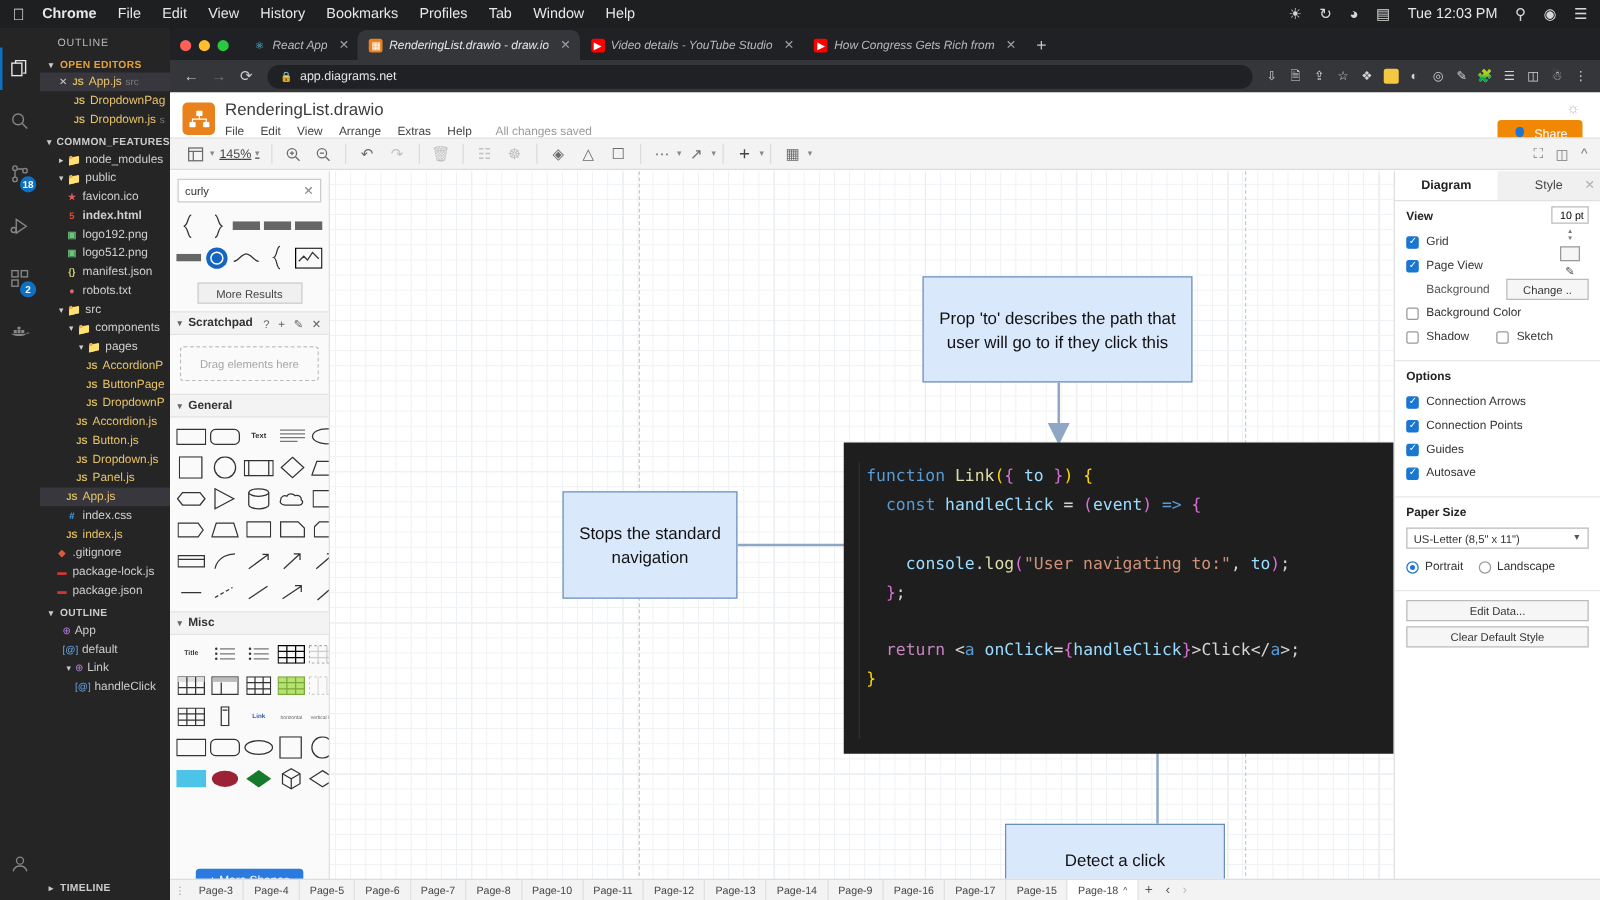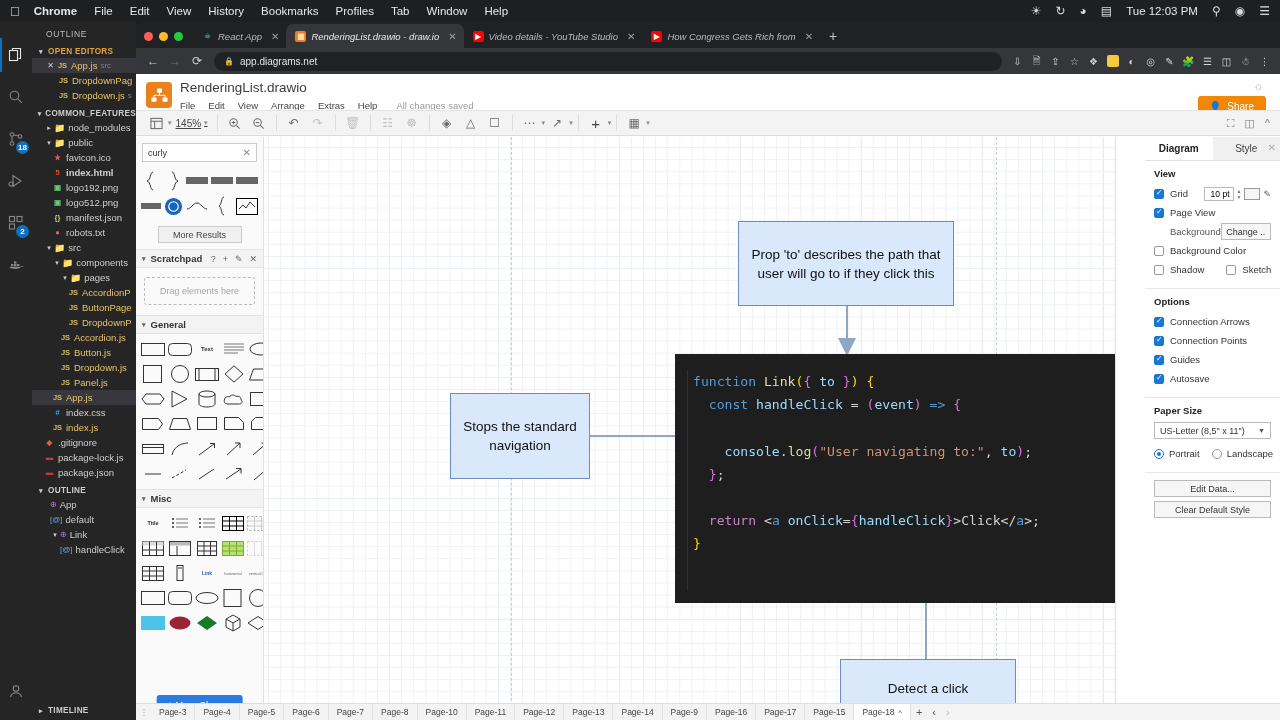--- a/index.html
+++ b/index.html
@@ -161,38 +161,38 @@
   .kw { color: #569cd6; }   .fn { color: #dcdcaa; }
   .id { color: #9cdcfe; }   .pun { color: #d4d4d4; }
   .br1 { color: #ffd700; }  .br2 { color: #da70d6; }
   .br3 { color: #179fff; }  .str { color: #ce9178; }
   .tag { color: #569cd6; }  .attr { color: #9cdcfe; }
   .ctrl { color: #c586c0; } .plain { color: #d4d4d4; }
 
   .arrow { position: absolute; }
 
   
-  #fmt { width: 165px; background: #fff; border-left: 1px solid #e0e0e0; position: relative; font-size: 9.5px; color: #333; padding-left: 29px; }
+  #fmt { width: 165px; background: #fff; border-left: 1px solid #e0e0e0; position: relative; font-size: 9.5px; color: #333; }
   #fmt-tabs { height: 24px; display: flex; border-bottom: 1px solid #e0e0e0; position: relative; }
   #fmt-tabs .ft { flex: 1; display: flex; align-items: center; justify-content: center; font-size: 10px; }
   #fmt-tabs .ft.active { background: #fff; font-weight: bold; color: #222; }
   #fmt-tabs .ft.inactive { background: #f0f0f0; color: #444; }
   #fmt-tabs .fclose { position: absolute; right: 4px; top: 5px; font-size: 10px; color: #b0b0b0; }
   .fsec { padding: 7px 9px 8px; border-bottom: 1px solid #e8e8e8; }
   .fsec h4 { font-size: 9.5px; font-weight: bold; margin-bottom: 6px; color: #222; }
   .frow { display: flex; align-items: center; height: 17px; margin-bottom: 2px; }
   .cb { width: 10px; height: 10px; border: 1px solid #999; border-radius: 2px; background: #fff;
         margin-right: 6px; display: inline-block; position: relative; flex: 0 0 10px; }
   .cb.on { background: #1976d2; border-color: #1976d2; }
   .cb.on::after { content: "✓"; color: #fff; font-size: 8px; position: absolute; left: 1px; top: -2px; }
   .rb { width: 10px; height: 10px; border: 1px solid #999; border-radius: 50%; background: #fff;
         margin-right: 5px; display: inline-block; position: relative; flex: 0 0 10px; }
   .rb.on { border-color: #1976d2; }
   .rb.on::after { content: ""; position: absolute; left: 2px; top: 2px; width: 4px; height: 4px; border-radius: 50%; background: #1976d2; }
-  .gridsz { margin-left: auto; display: flex; align-items: center; gap: 3px; }
+  .gridsz { margin-left: auto; display: flex; align-items: center; gap: 3px; flex-direction: column; }
   .gridsz input { width: 30px; height: 14px; font-size: 8.5px; border: 1px solid #bbb; text-align: right;
                   padding-right: 3px; font-family: "Liberation Sans", sans-serif; }
   .spin { display: flex; flex-direction: column; font-size: 5px; line-height: 6px; color: #777; }
   .swatch { width: 16px; height: 12px; border: 1px solid #999; background: #f5f5f5; }
   .pen { font-size: 9px; color: #555; }
   .btn-lite { height: 17px; border: 1px solid #bbb; background: #f6f6f6; font-size: 9px;
               display: flex; align-items: center; justify-content: center; color: #333; }
   .sel-box { width: 100%; height: 17px; border: 1px solid #bbb; background: #fff; font-size: 9px;
              display: flex; align-items: center; padding: 0 5px; color: #333; }
   .sel-box .cv { margin-left: auto; font-size: 7px; color: #555; }
@@ -976,21 +976,21 @@
 
       <div id="canvas">
         <div id="grid"></div>
         <div class="pagebreak" style="left:247px;top:0;height:629px"></div>
         <div class="pagebreak" style="left:732px;top:0;height:629px"></div>
 
         <div class="note" style="left:474px;top:84px;width:216px;height:85px">Prop 'to' describes the path that user will go to if they click this</div>
 
         <div class="note" style="left:186px;top:256px;width:140px;height:86px">Stops the standard navigation</div>
 
-        <div class="note" style="left:576px;top:522px;width:176px;height:58px">Detect a click</div>
+        <div class="note" style="left:540px;top:522px;width:176px;height:58px">Detect a click</div>
 
         <svg class="arrow" style="left:0;top:0;width:1000px;height:629px">
           <defs>
             <marker id="ah" markerWidth="9" markerHeight="9" refX="7" refY="4.5" orient="auto">
               <path d="M0 0 L9 4.5 L0 9 z" fill="#8fa7c4"></path>
             </marker>
           </defs>
           <path d="M583 169 L583 215" stroke="#8fa7c4" stroke-width="2" fill="none" marker-end="url(#ah)"></path>
           <path d="M326 299 L450 299" stroke="#8fa7c4" stroke-width="2" fill="none" marker-end="url(#ah)"></path>
           <path d="M662 522 L662 440" stroke="#8fa7c4" stroke-width="2" fill="none" marker-end="url(#ah)"></path>

